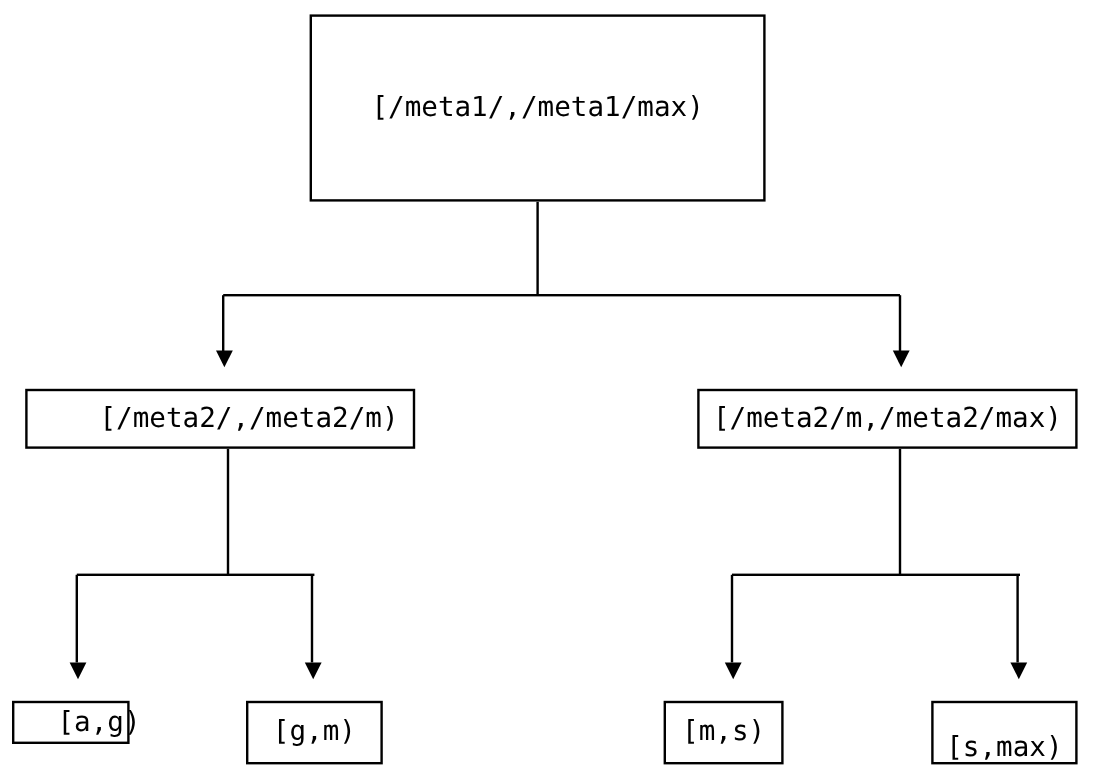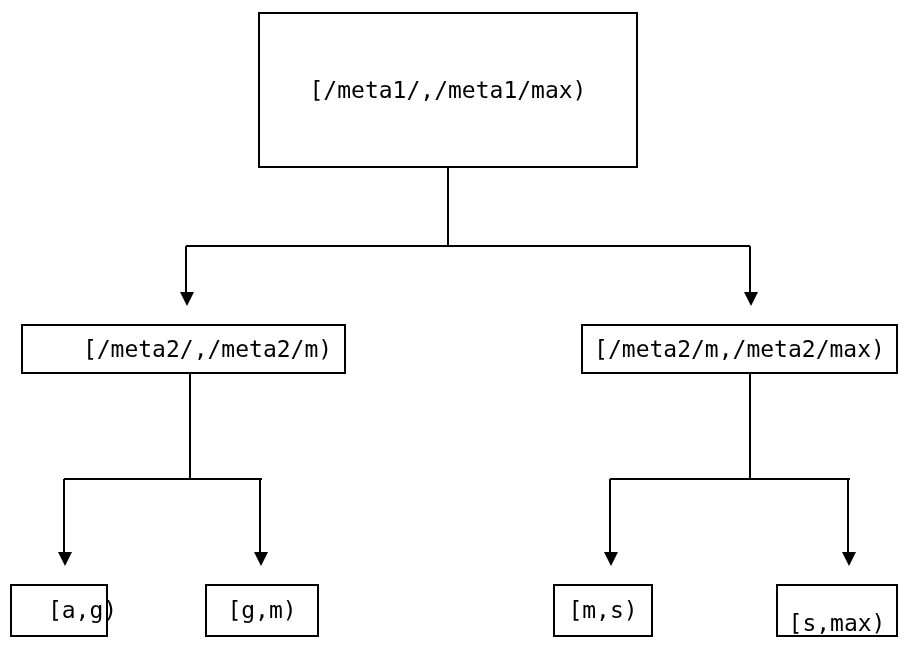--- a/index.html
+++ b/index.html
@@ -82,21 +82,21 @@
   <div id="node-layer">
       <div class="node" style="left: 258px; top: 12px; width: 380px; height: 156px;">
         <span class="node-label">[/meta1/,/meta1/max)</span>
       </div>
       <div class="node" style="left: 21px; top: 324px; width: 325px; height: 50px; padding-left: 48px;">
         <span class="node-label">[/meta2/,/meta2/m)</span>
       </div>
       <div class="node" style="left: 581px; top: 324px; width: 317px; height: 50px;">
         <span class="node-label">[/meta2/m,/meta2/max)</span>
       </div>
-      <div class="node" style="left: 10px; top: 584px; width: 98px; height: 53px; padding-left: 47px;">
+      <div class="node" style="left: 10px; top: 584px; width: 98px; height: 36px; padding-left: 47px;">
         <span class="node-label">[a,g)</span>
       </div>
       <div class="node" style="left: 205px; top: 584px; width: 114px; height: 53px;">
         <span class="node-label">[g,m)</span>
       </div>
       <div class="node" style="left: 553px; top: 584px; width: 100px; height: 53px;">
         <span class="node-label">[m,s)</span>
       </div>
       <div class="node" style="left: 776px; top: 584px; width: 122px; height: 53px; align-items: flex-end;">
         <span class="node-label">[s,max)</span>

